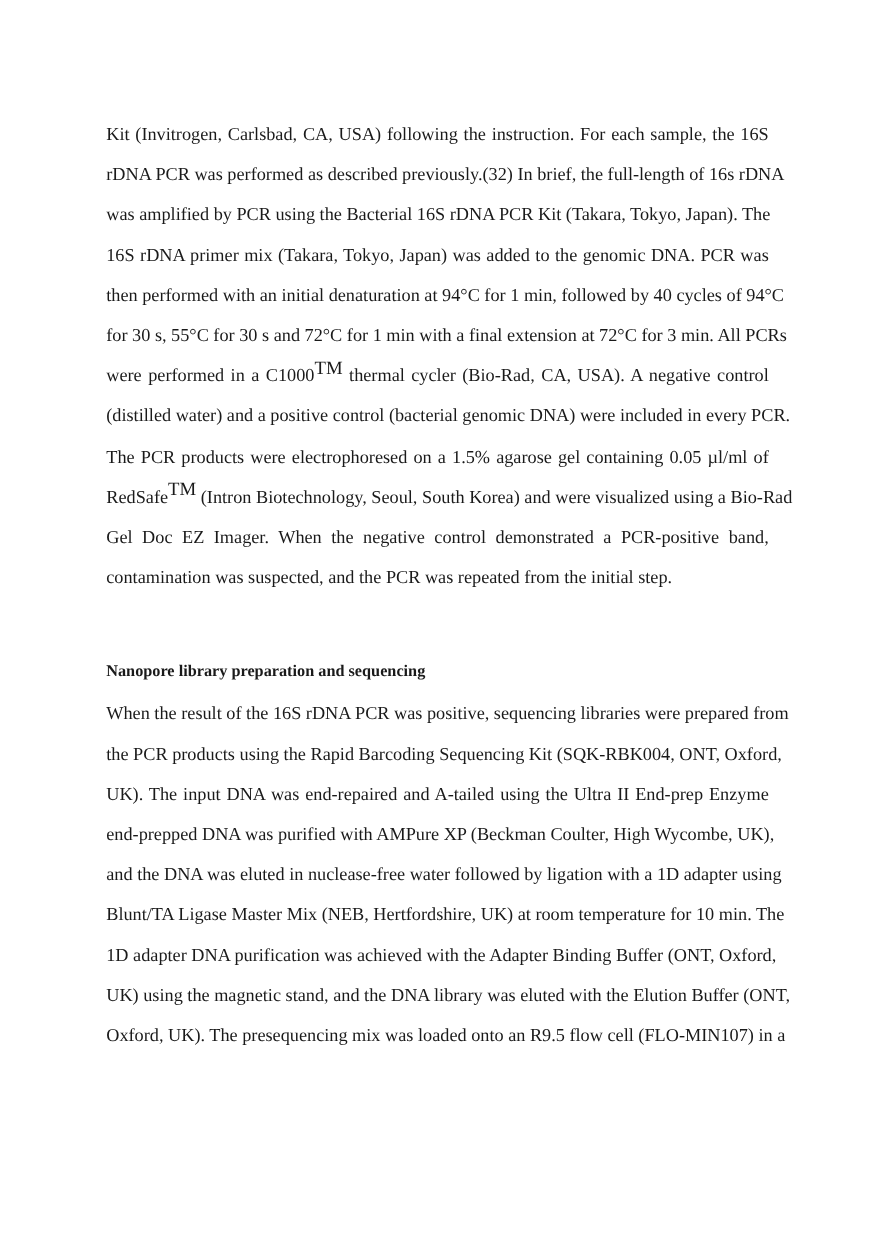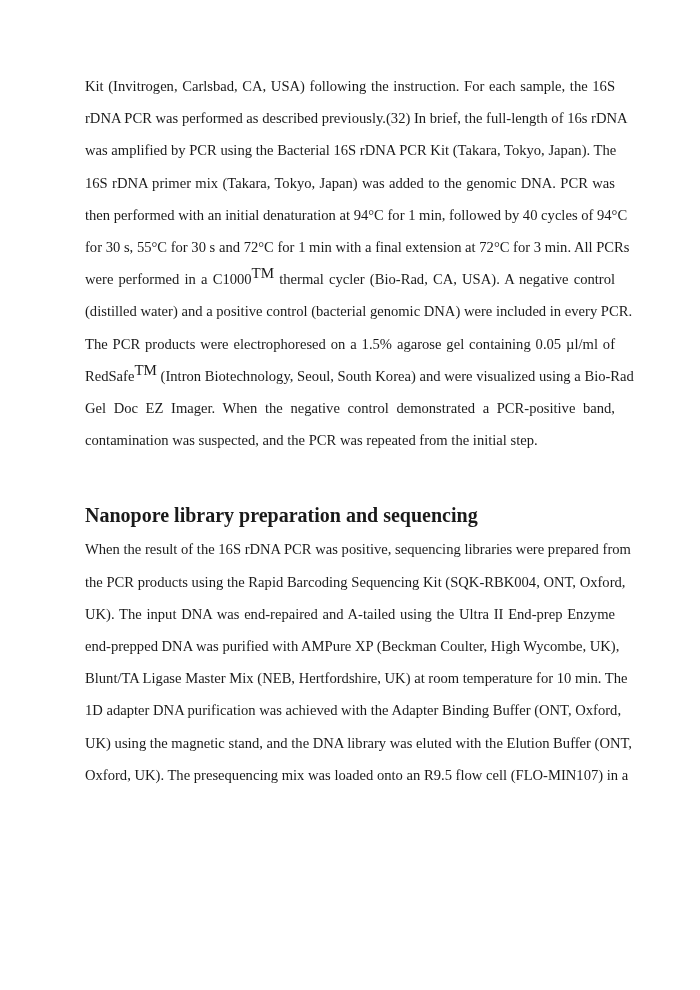--- a/index.html
+++ b/index.html
@@ -11,21 +11,21 @@
     width: 700px;
     height: 990px;
     position: relative;
     overflow: hidden;
     font-family: "Liberation Serif", "DejaVu Serif", serif;
     color: #1a1a1a;
   }
   .page {
     position: absolute;
     left: 85px;
-    top: 70px;
+    top: 92px;
     width: 530px;
   }
   .line {
     display: block;
     height: 32.2px;
     line-height: 32.2px;
     font-size: 14.6px;
     white-space: nowrap;
     text-align: justify;
     text-align-last: justify;
@@ -34,21 +34,21 @@
     text-align-last: left;
   }
   sup {
     font-size: 15px;
     line-height: 0;
     vertical-align: 6px;
   }
   .gap1 { height: 43px; }
   .heading {
     font-weight: bold;
-    font-size: 20px;
+    font-size: 13px;
     height: 32.2px;
     line-height: 32.2px;
     white-space: nowrap;
   }
   .gap2 { height: 2px; }
 </style>
 </head>
 <body>
 
 <div class="page">
@@ -71,18 +71,19 @@
 
   <div class="heading">Nanopore library preparation and sequencing</div>
 
   <div class="gap2"></div>
 
   <div class="paragraph">
     <span class="line">When the result of the 16S rDNA PCR was positive, sequencing libraries were prepared from</span>
     <span class="line">the PCR products using the Rapid Barcoding Sequencing Kit (SQK-RBK004, ONT, Oxford,</span>
     <span class="line">UK). The input DNA was end-repaired and A-tailed using the Ultra II End-prep Enzyme</span>
     <span class="line">end-prepped DNA was purified with AMPure XP (Beckman Coulter, High Wycombe, UK),</span>
+    <span class="line">and the DNA was eluted in nuclease-free water followed by ligation with a 1D adapter using</span>
     <span class="line">Blunt/TA Ligase Master Mix (NEB, Hertfordshire, UK) at room temperature for 10 min. The</span>
     <span class="line">1D adapter DNA purification was achieved with the Adapter Binding Buffer (ONT, Oxford,</span>
     <span class="line">UK) using the magnetic stand, and the DNA library was eluted with the Elution Buffer (ONT,</span>
     <span class="line">Oxford, UK). The presequencing mix was loaded onto an R9.5 flow cell (FLO-MIN107) in a</span>
   </div>
 </div>
 
 </body></html>

